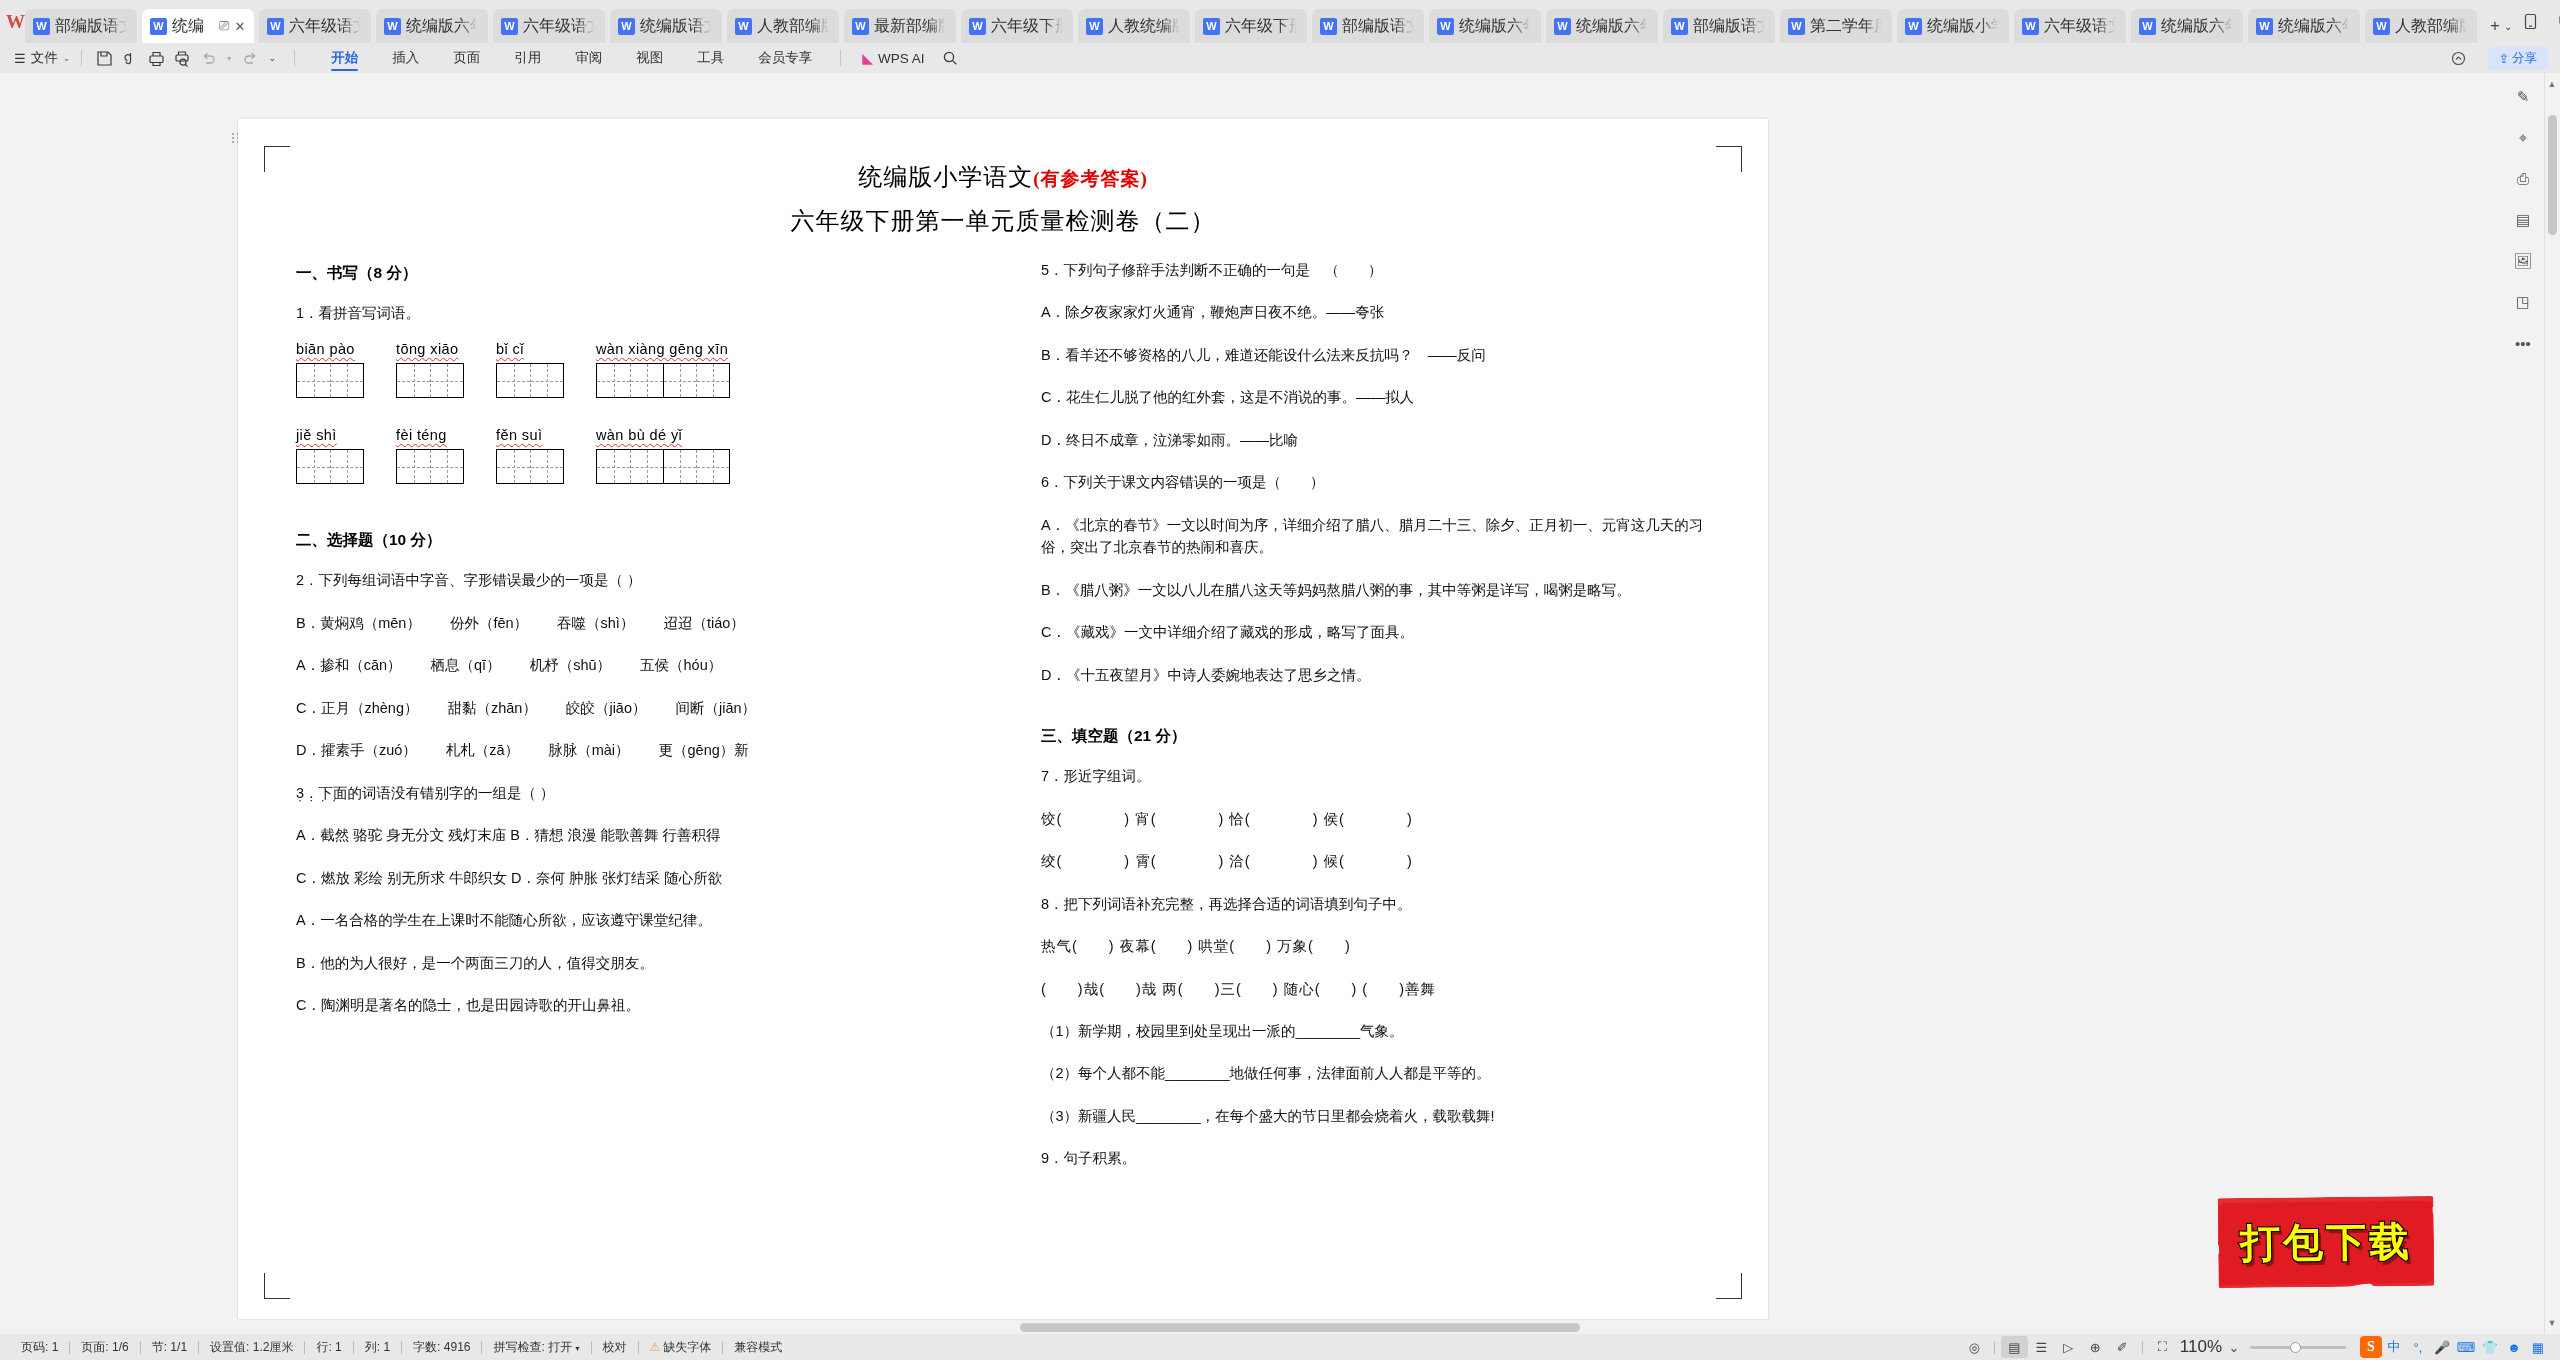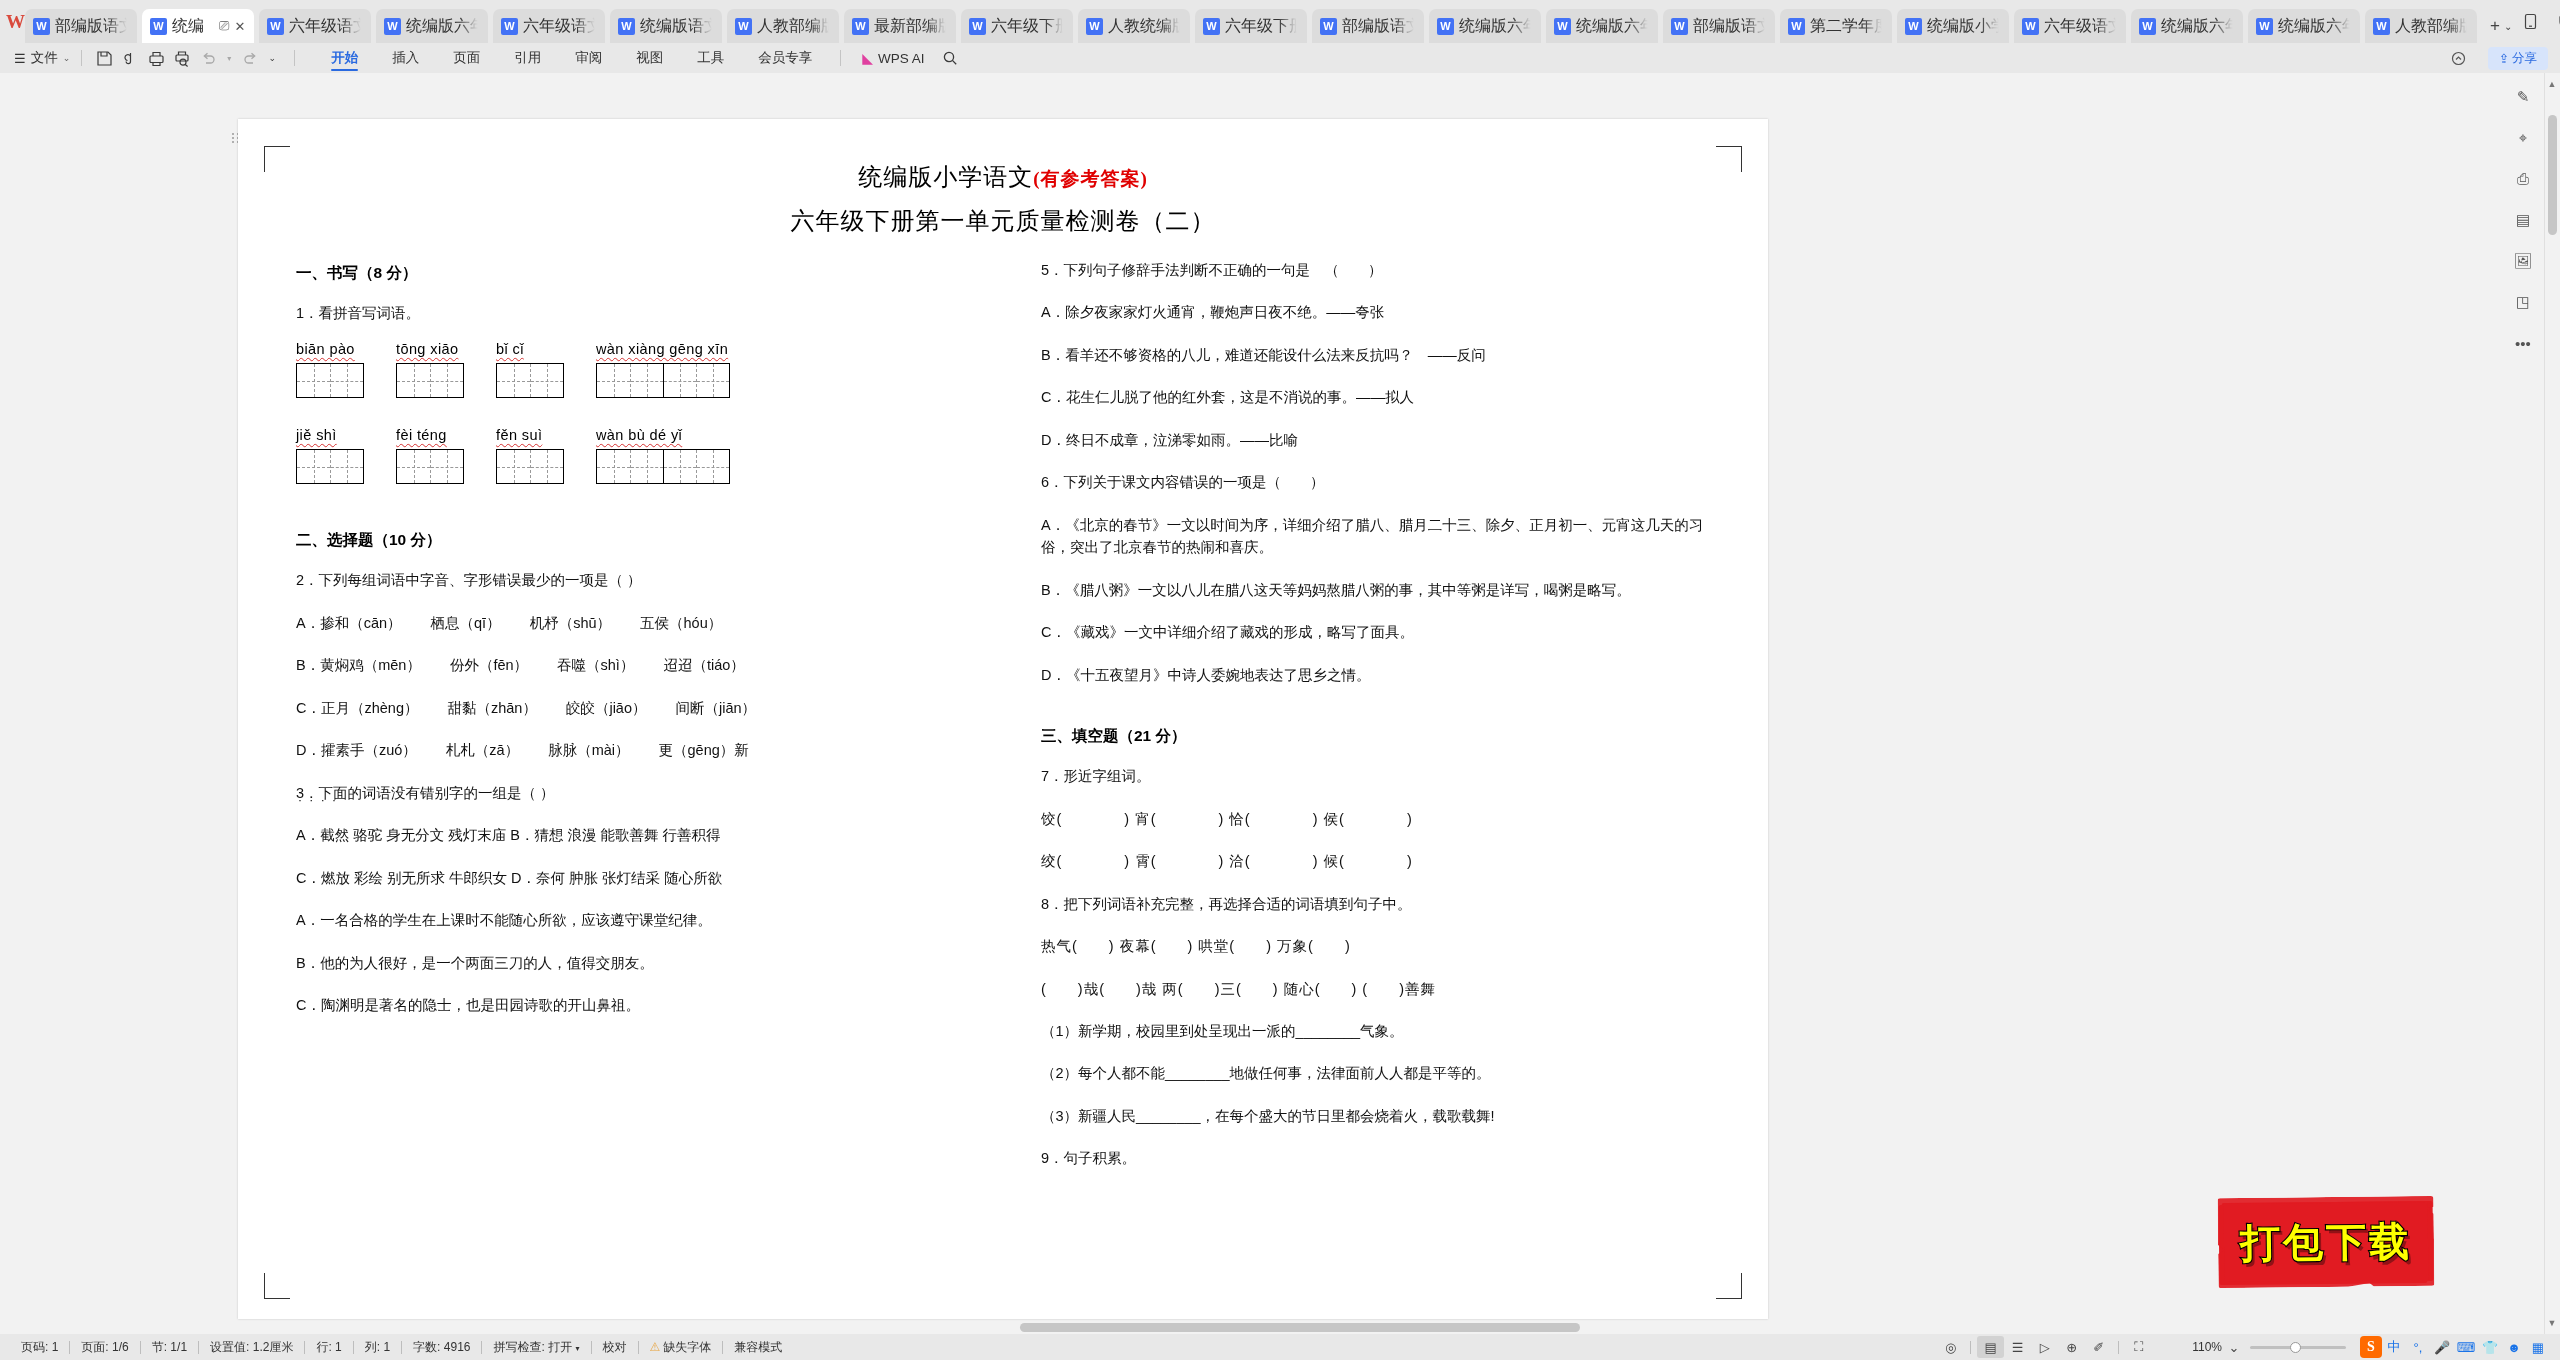--- a/index.html
+++ b/index.html
@@ -269,21 +269,21 @@
   }
   .st-item { padding: 0 11px; white-space: nowrap; }
   .st-div { width: 1px; height: 13px; background: #bdbdbd; }
   .st-warn { color: #e8a33d; margin-right: 3px; }
   .status-right { margin-left: auto; display: flex; align-items: center; gap: 0; }
   .st-ico {
     width: 27px; height: 22px; display: flex; align-items: center; justify-content: center;
     color: #444; font-size: 13px;
   }
   .st-ico.act { background: #d2d2d2; border-radius: 3px; }
-  .zoomv { font-size: 12px; color: #333; padding: 0 4px; margin-left: 36px; }
+  .zoomv { font-size: 17px; color: #333; padding: 0 4px; }
   .zoombar { width: 96px; height: 3px; background: #c0c0c0; position: relative; margin: 0 8px; border-radius: 2px;}
   .zoombar i { position: absolute; left: 40px; top: -4px; width: 11px; height: 11px; background: #fff; border: 1px solid #999; border-radius: 50%; }
   
   .ime {
     display: flex; align-items: center; gap: 0px;
     margin-left: 6px;
   }
   .ime-logo {
     width: 22px; height: 22px; background: #ff6a00; color: #fff;
     border-radius: 4px; display: flex; align-items: center; justify-content: center;
@@ -569,22 +569,22 @@
                 <div class="cell"></div>
                 <div class="cell hard"></div>
                 <div class="cell"></div>
                 <div class="cell"></div>
               </div></div>
           </div>
 
         <div class="sec-h" style="margin-top:46px">二、选择题（10 分）</div>
         <div class="q">2．下列每组词语中字音、字形错误最少的一项是（ ）</div>
         <div id="q2opts">
+            <div class="q">B．黄焖鸡（mēn）　　份外（fēn）　　吞噬（shì）　　迢迢（tiáo）</div>
             <div class="q">A．掺和（cān）　　栖息（qī）　　机杼（shū）　　五侯（hóu）</div>
-            <div class="q">B．黄焖鸡（mēn）　　份外（fēn）　　吞噬（shì）　　迢迢（tiáo）</div>
             <div class="q">C．正月（zhèng）　　甜黏（zhān）　　皎皎（jiāo）　　间断（jiān）</div>
             <div class="q">D．攉素手（zuó）　　札札（zā）　　脉脉（mài）　　更（gēng）新</div>
           </div>
         <div class="q">
           <span class="dotted">3．下面的词语没有错别字的一组是（ ）</span>
         </div>
         <div id="q3opts">
             <div class="q">A．截然 骆驼 身无分文 残灯末庙 B．猜想 浪漫 能歌善舞 行善积得</div>
             <div class="q">C．燃放 彩绘 别无所求 牛郎织女 D．奈何 肿胀 张灯结采 随心所欲</div>
           </div>

